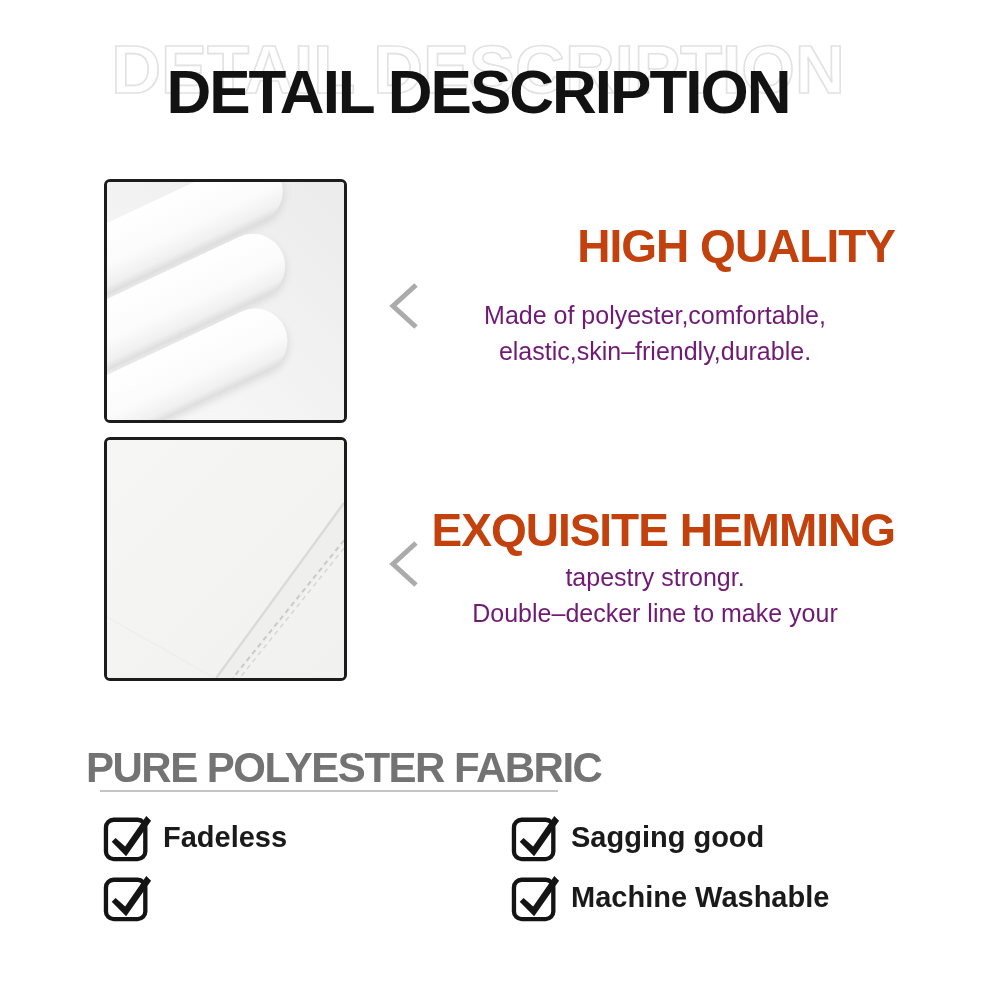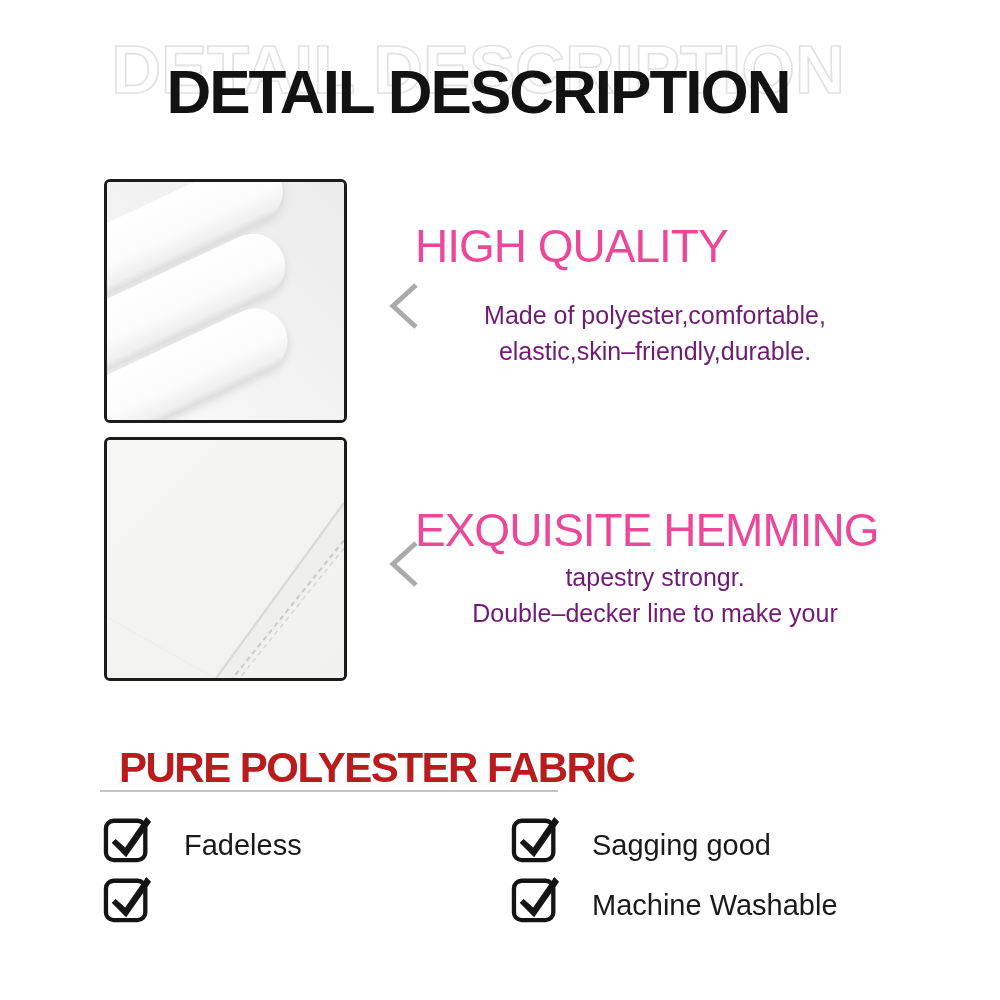--- a/index.html
+++ b/index.html
@@ -37,46 +37,46 @@
   .feature-image svg{display:block;width:100%;height:100%;}
   .img-row1{top:179px;}
   .img-row2{top:437px;}
   .chevron{
     position:absolute;left:386px;width:34px;height:50px;
   }
   .chev-row1{top:281px;}
   .chev-row2{top:539px;}
   .feature-heading{
     position:absolute;left:415px;width:480px;
-    text-align:left;
-    font-size:46px;font-weight:400;letter-spacing:-1px;
-    color:#ec4899;white-space:nowrap;
+    text-align:right;
+    font-size:46px;font-weight:700;letter-spacing:-1px;
+    color:#c2410c;white-space:nowrap;
   }
   .head-row1{top:219px;}
   .head-row2{top:491px;margin-top:12px;}
   .feature-text{
     position:absolute;left:415px;width:480px;
     text-align:center;
     font-size:25px;line-height:36px;color:#701a75;
   }
   .text-row1{top:297px;}
   .text-row2{top:559px;}
   
   .fabric-title{
-    position:absolute;left:119px;top:744px;
+    position:absolute;left:86px;top:744px;
     font-size:42px;font-weight:700;letter-spacing:-1.5px;
-    color:#b91c1c;white-space:nowrap;
+    color:#737373;white-space:nowrap;
   }
   .fabric-underline{
     position:absolute;left:100px;top:790px;width:458px;height:2px;
     background:#c4c4c4;
   }
   .check-item{
     position:absolute;height:50px;
-    display:flex;align-items:flex-end;gap:29px;
+    display:flex;align-items:center;gap:8px;font-weight:bold;
   }
   .check-item .box{width:52px;height:48px;flex:0 0 auto;}
   .check-item .box svg{display:block;width:52px;height:48px;overflow:visible;}
   .check-label{
     font-size:29px;color:#1a1a1a;white-space:nowrap;
   }
   .ci-1{left:103px;top:812px;}
   .ci-2{left:511px;top:812px;}
   .ci-3{left:103px;top:872px;}
   .ci-4{left:511px;top:872px;}

